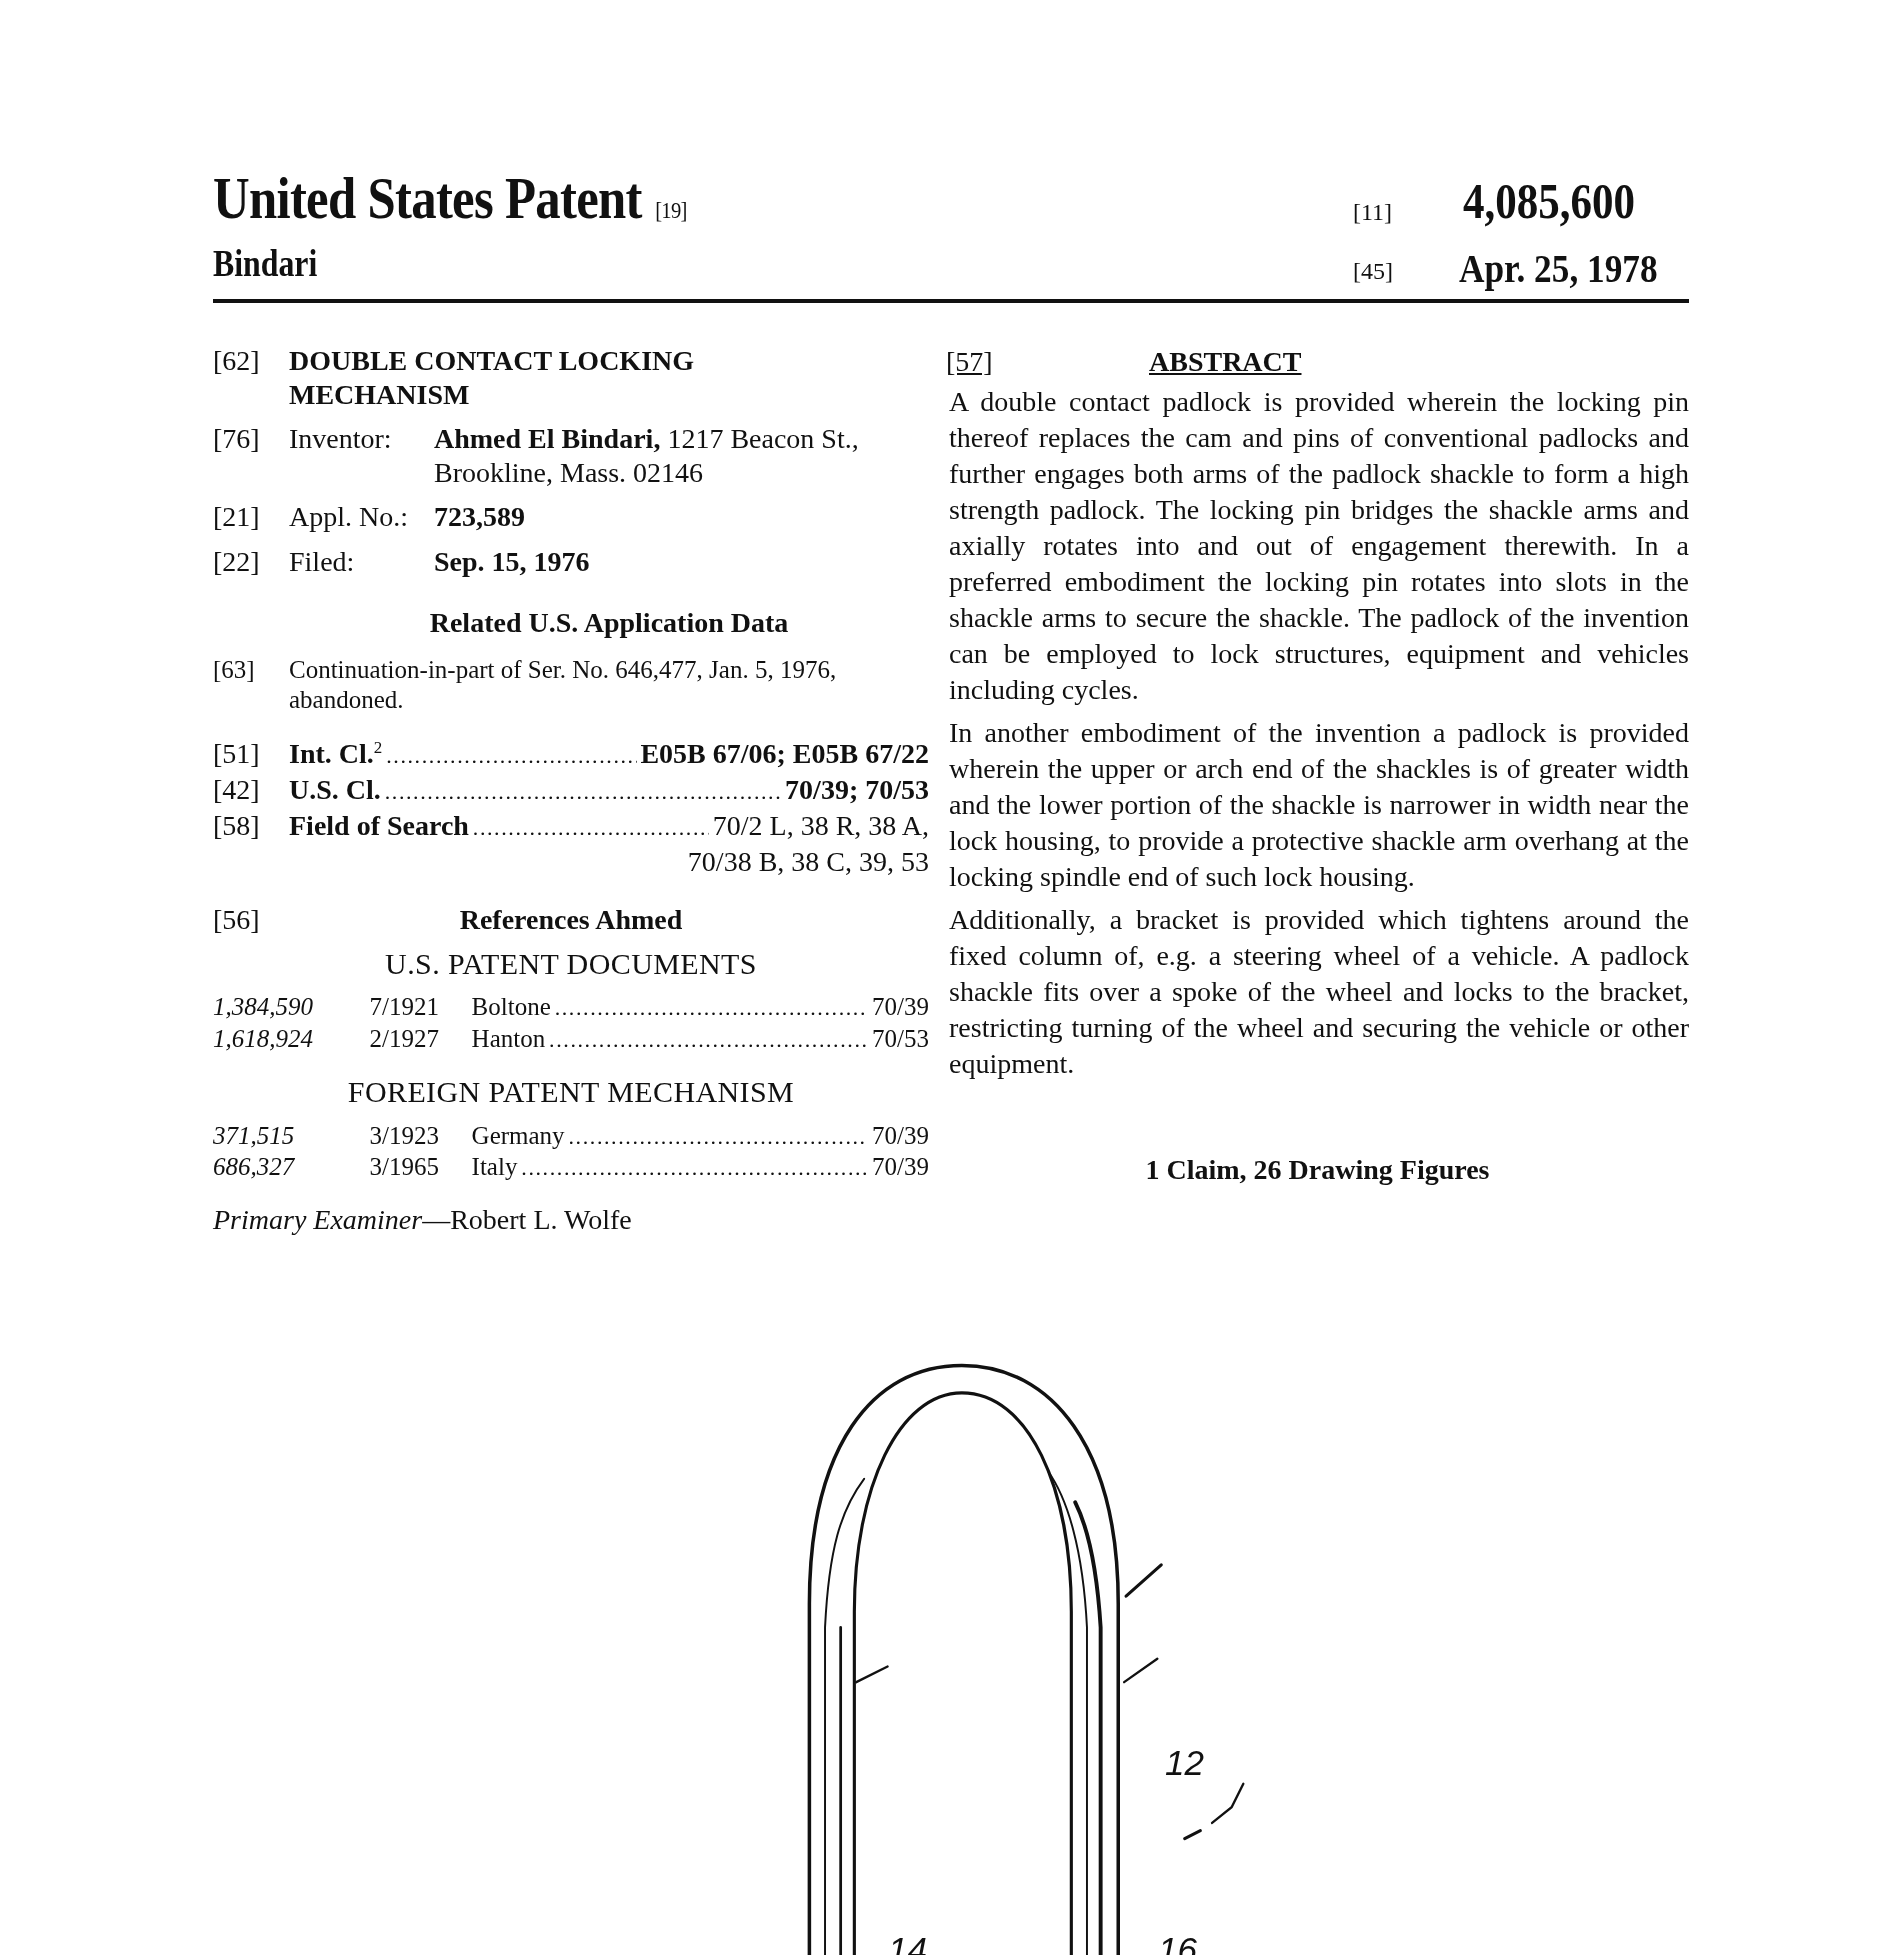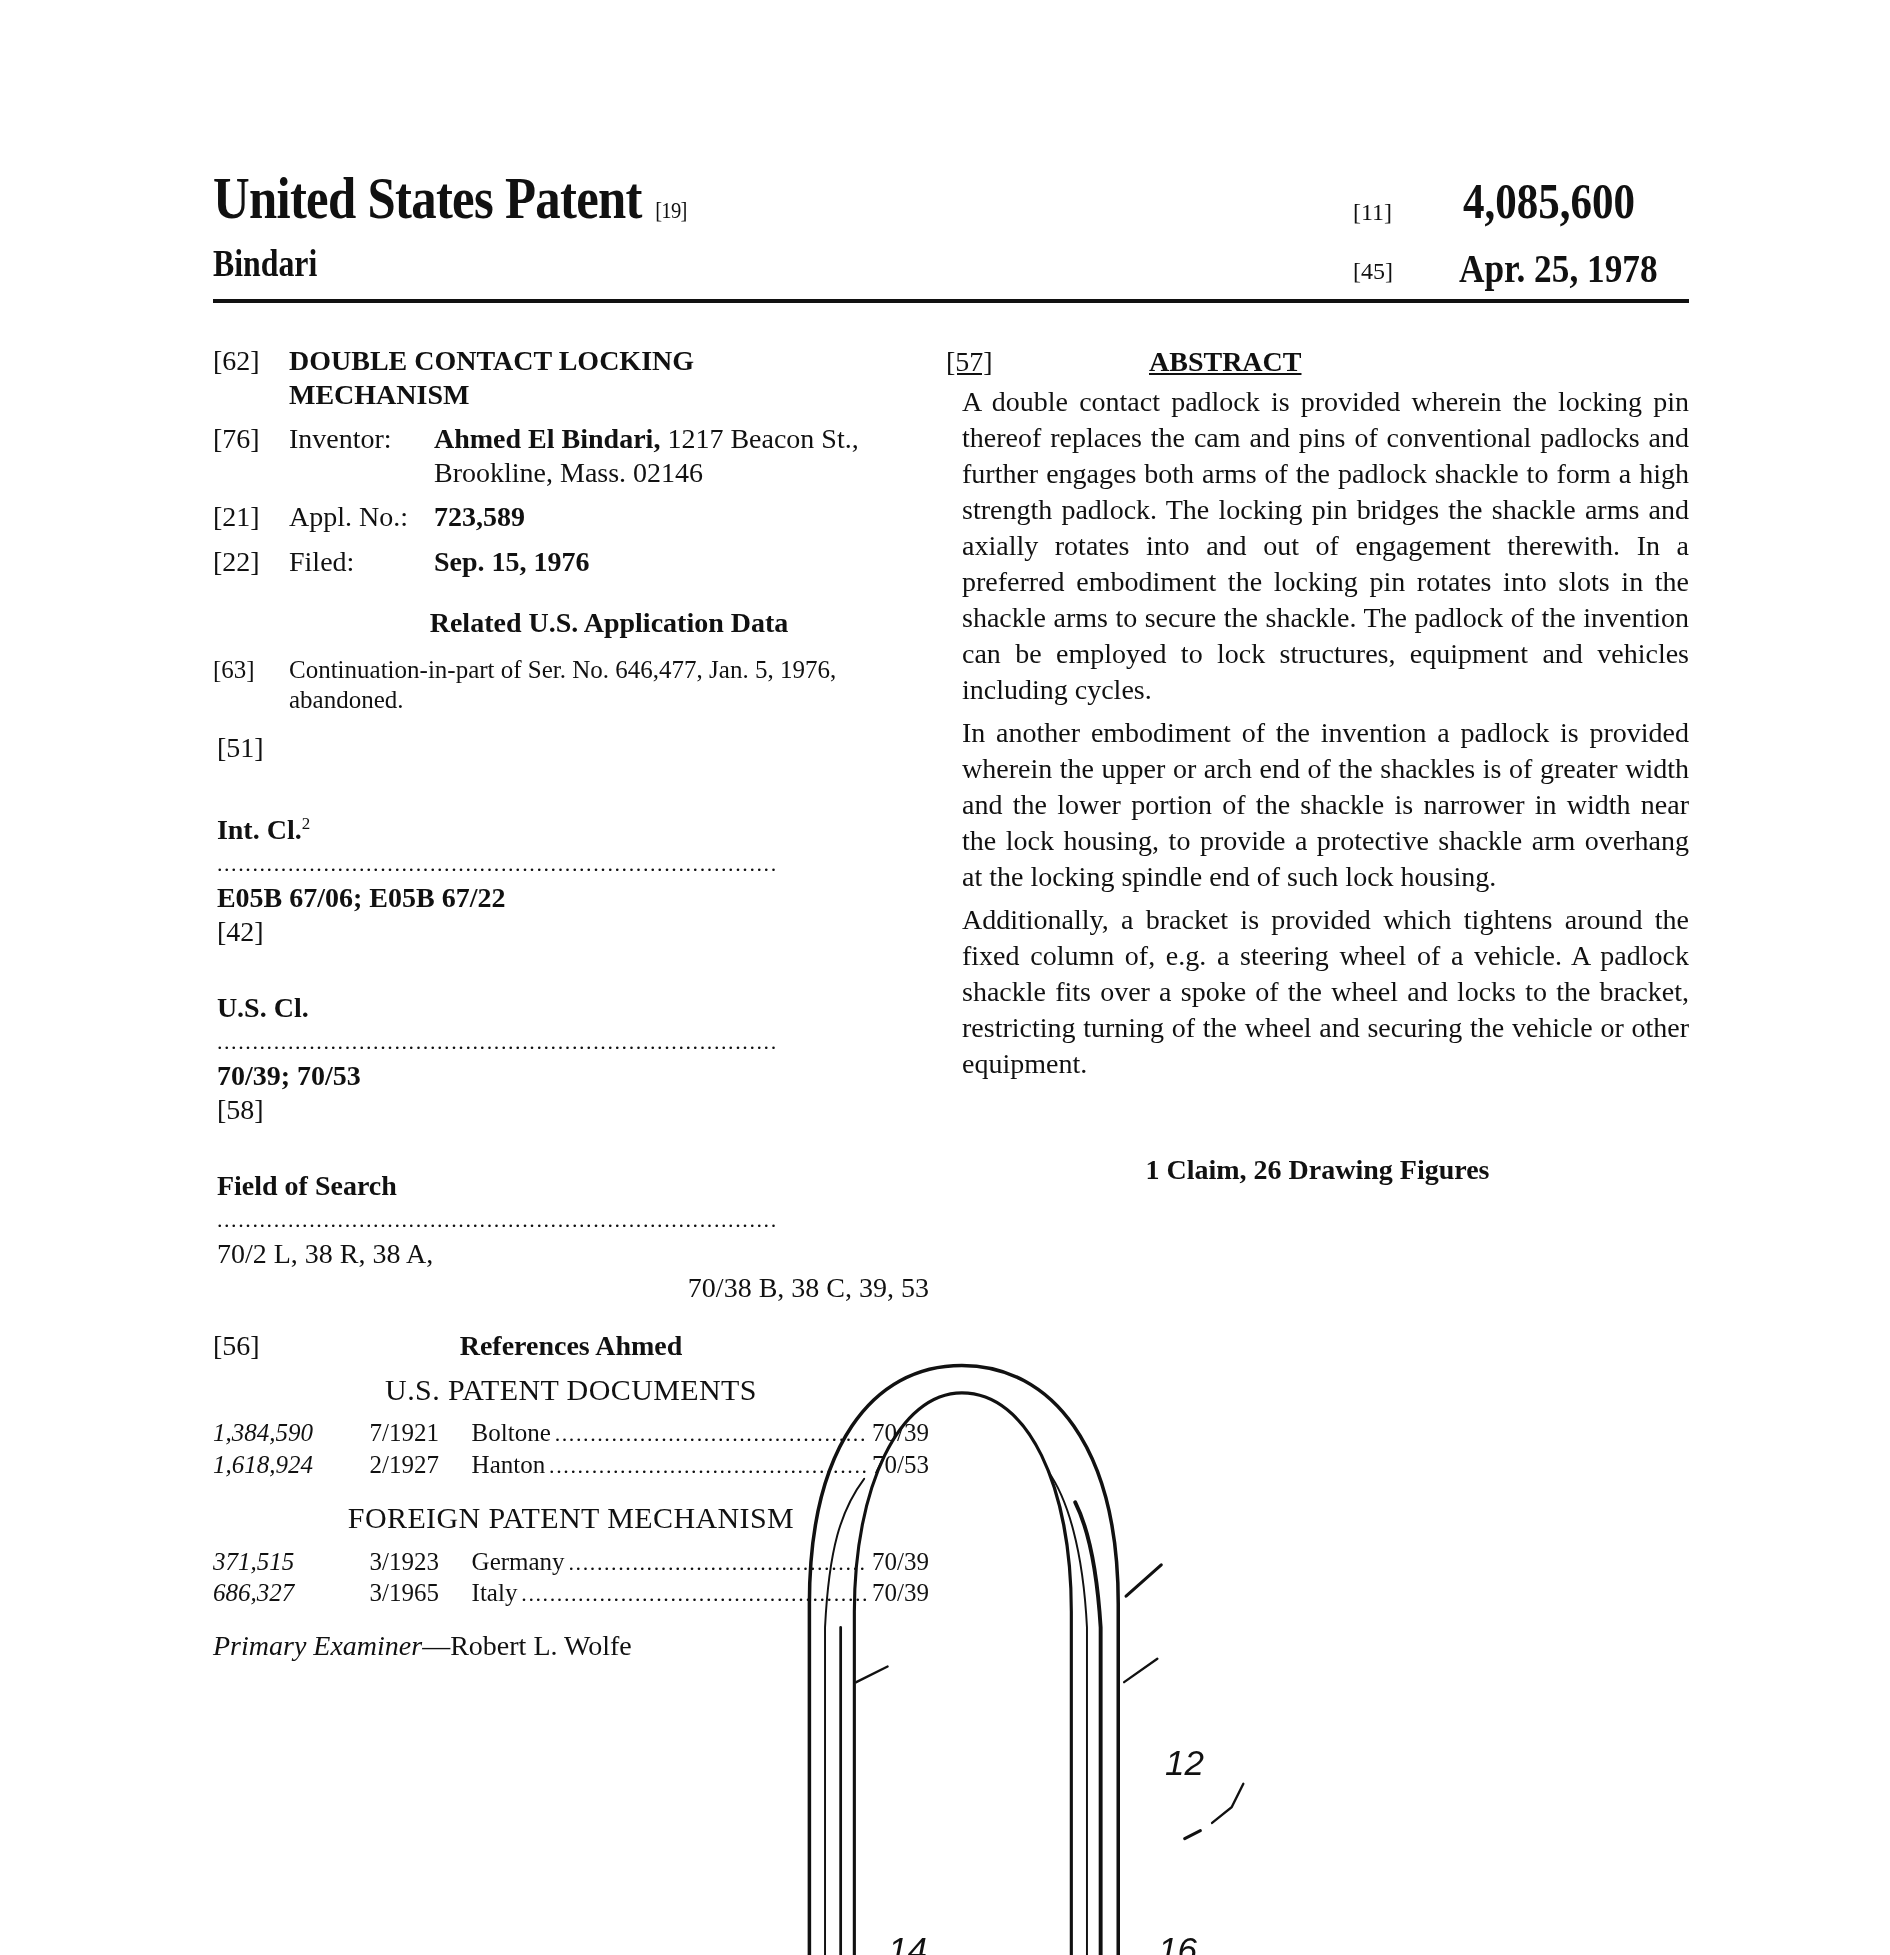--- a/index.html
+++ b/index.html
@@ -11,30 +11,30 @@
   .hdr-num { left:1353px; top:199px; font-size:24px; }
   .hdr-patno { left:1463px; top:172px; font-size:50px; font-weight:bold; transform:scaleX(0.86); transform-origin:left top; white-space:nowrap; }
   .hdr-date-code { left:1353px; top:258px; font-size:24px; }
   .hdr-date { left:1459px; top:244px; font-size:41px; font-weight:bold; transform:scaleX(0.86); transform-origin:left top; white-space:nowrap; }
   .rule-top { left:213px; top:299px; width:1476px; height:3.5px; background:#111; }
   .col-left { left:213px; top:344px; width:716px; font-size:28px; line-height:34px; }
   .col-right { left:946px; top:344px; width:743px; font-size:28px; line-height:36px; }
   .row { display:flex; align-items:flex-start; margin-bottom:10.2px; }
   .code { width:76px; flex:0 0 76px; }
   .b { font-weight:bold; }
-  .cls-row { display:flex; align-items:baseline; margin-bottom:0;flex-direction:column; }
+  .cls-row { display:flex; align-items:baseline; margin-bottom:0; }
   .dots { flex:1; overflow:hidden; white-space:nowrap; margin:0 3.9px; letter-spacing:1.6px; font-size:22px; }
   .ref-row { display:flex; align-items:baseline; font-size:25px; line-height:30.5px; }
   .ref-no { width:137px; flex:0 0 137px; text-align:left; padding-right:19.6px;font-style:italic; }
   .ref-date { width:102px; flex:0 0 102px; }
   .ref-name { white-space:nowrap; }
   .ref-cls { white-space:nowrap; }
   .subhead { font-size:30px; text-align:center; margin:7.8px 0 11.7px 76px; letter-spacing:0.4px; }
   .abstract-head { display:flex;text-decoration:underline; }
-  .abstract p { margin:0 0 7px 16px; text-align:justify; }
+  .abstract p { margin:0 0 7px 3px; text-align:justify; }
   .claims { text-align:center; font-weight:bold; margin-top:70px; }
   .examiner { font-style:normal; margin-top:19.6px; }
   .examiner .it { font-style:italic; }
   .drawing { left:567px; top:1330px; width:821px; height:1193px; }
   .ref-label { position:absolute; font-family:Liberation Sans, sans-serif; font-style:italic; font-size:35px; line-height:35px; }
 </style>
 </head>
 <body>
 
 <div class="abs hdr-title">

